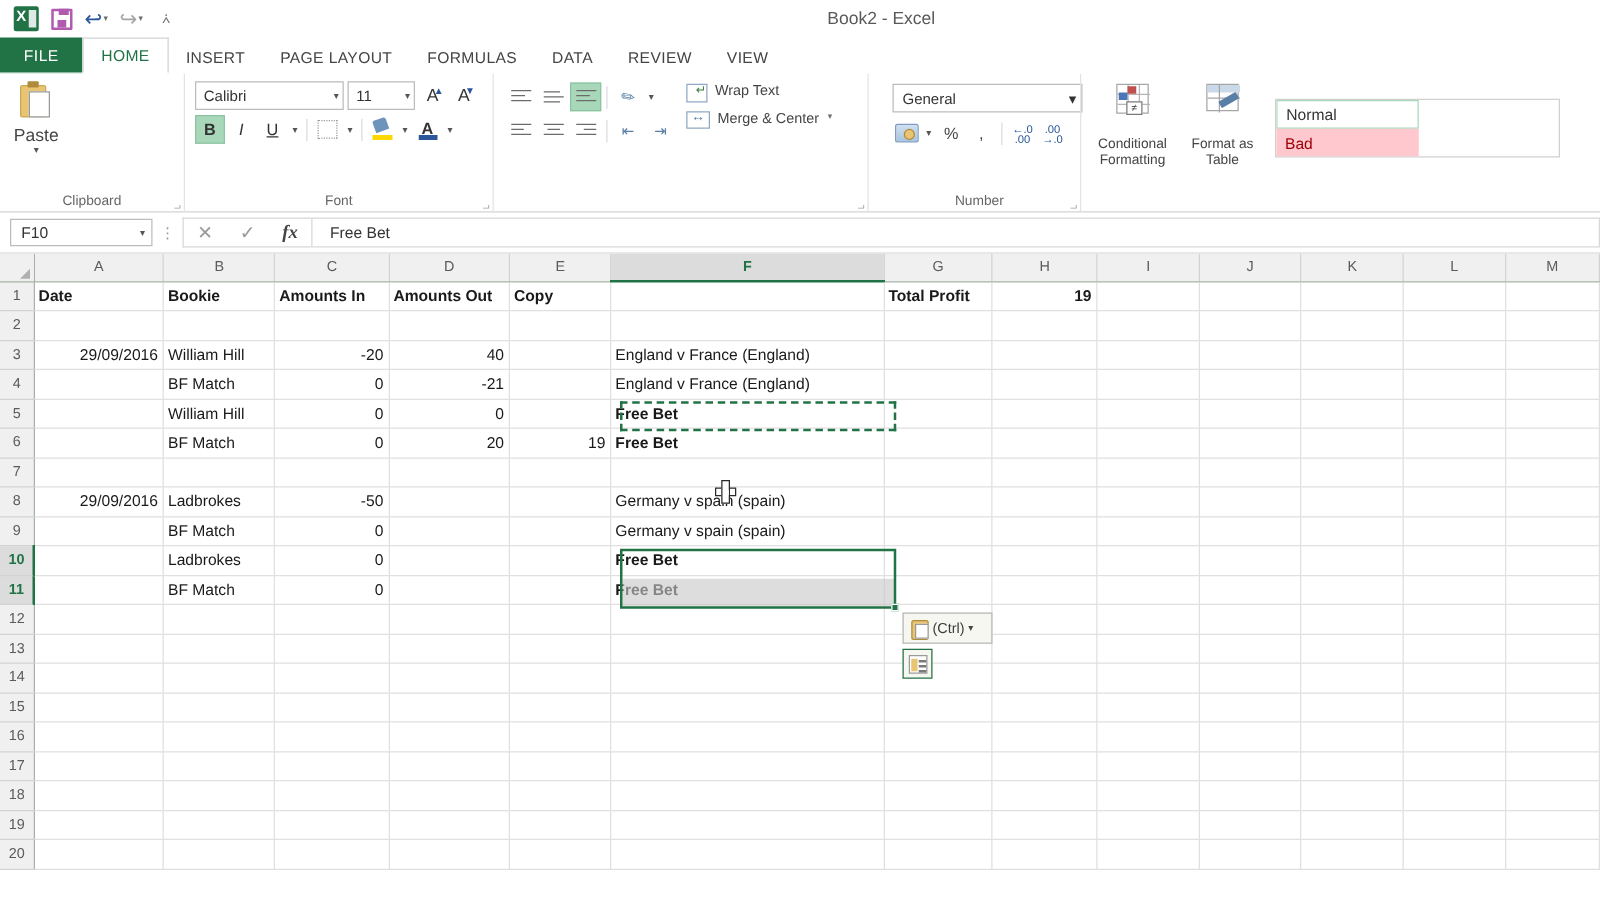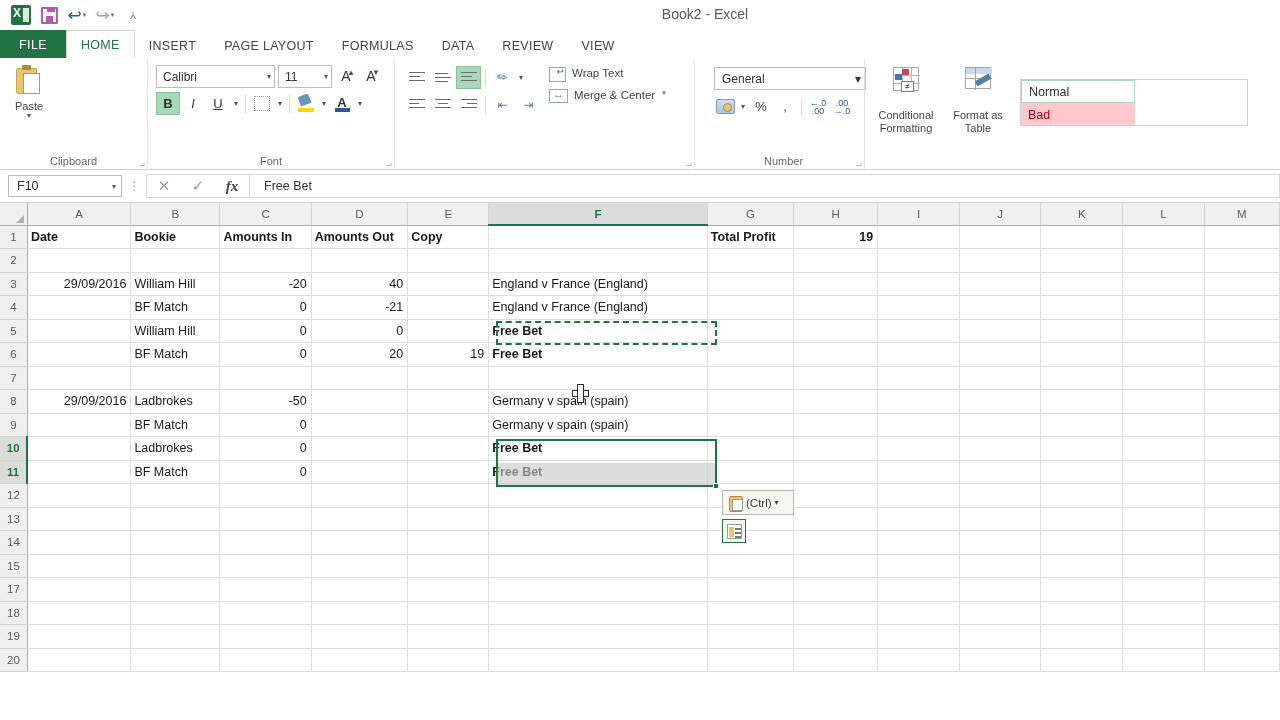--- a/index.html
+++ b/index.html
@@ -48,21 +48,21 @@
   .dlg-launch { position:absolute; right:2px; bottom:2px; width:9px; height:9px; opacity:.55; }
   .dlg-launch::after { content:"⌐"; font-size:10px; color:#555; position:absolute; right:0; bottom:-3px; transform:rotate(180deg); }
 
   
   .g-clip { width:147px; }
   .paste-btn { width:48px; display:flex; flex-direction:column; align-items:center; padding-top:2px; }
   .paste-ico { width:30px; height:34px; position:relative; }
   .clip-board { position:absolute; left:2px; top:3px; width:21px; height:26px; background:#e8c473; border:1px solid #c9a84f; border-radius:2px; }
   .clip-clasp { position:absolute; left:8px; top:0px; width:9px; height:5px; background:#b08b3c; border-radius:1px; }
   .clip-page { position:absolute; left:9px; top:8px; width:17px; height:21px; background:#fff; border:1px solid #9a9a9a; }
-  .paste-txt { font-size:11px; color:#444; margin-top:1px; }
+  .paste-txt { font-size:14px; color:#444; margin-top:1px; }
   .paste-caret { font-size:8px; color:#555; line-height:7px; }
   .clip-right { display:flex; flex-direction:column; gap:3px; padding-top:4px; }
   .mini-item { display:flex; align-items:center; gap:5px; font-size:11.5px; color:#444; height:19px; }
   .mi-ico { width:16px; height:16px; position:relative; display:inline-block; }
   .ico-cut::before { content:"✂"; font-size:13px; color:#5a7fa6; position:absolute; left:1px; top:-1px; }
   .ico-copy::before { content:""; position:absolute; left:1px; top:3px; width:9px; height:11px; border:1.3px solid #5a7fa6; background:#fff; }
   .ico-copy::after { content:""; position:absolute; left:5px; top:0px; width:9px; height:11px; border:1.3px solid #5a7fa6; background:#fff; }
   .ico-fmt::before { content:""; position:absolute; left:0px; top:8px; width:11px; height:5px; background:#e8c473; transform:rotate(-22deg); border-radius:1px; }
   .ico-fmt::after { content:""; position:absolute; left:9px; top:2px; width:7px; height:4px; background:#8b8b8b; transform:rotate(-22deg); }
 
@@ -728,20 +728,36 @@
           <td class="cell"></td>
       <td class="cell"></td>
           <td class="cell"></td>
       <td class="cell"></td>
           <td class="cell"></td>
       <td class="cell"></td>
           <td class="cell"></td>
       <td class="cell"></td>
     </tr>
 
+    <tr>
+      <th class="rowh">16</th>
+      <td class="cell"></td>
+          <td class="cell"></td>
+      <td class="cell"></td>
+          <td class="cell"></td>
+      <td class="cell"></td>
+          <td class="cell"></td>
+      <td class="cell"></td>
+          <td class="cell"></td>
+      <td class="cell"></td>
+          <td class="cell"></td>
+      <td class="cell"></td>
+          <td class="cell"></td>
+      <td class="cell"></td>
+    </tr>
 
     <tr>
       <th class="rowh">17</th>
       <td class="cell"></td>
           <td class="cell"></td>
       <td class="cell"></td>
           <td class="cell"></td>
       <td class="cell"></td>
           <td class="cell"></td>
       <td class="cell"></td>

